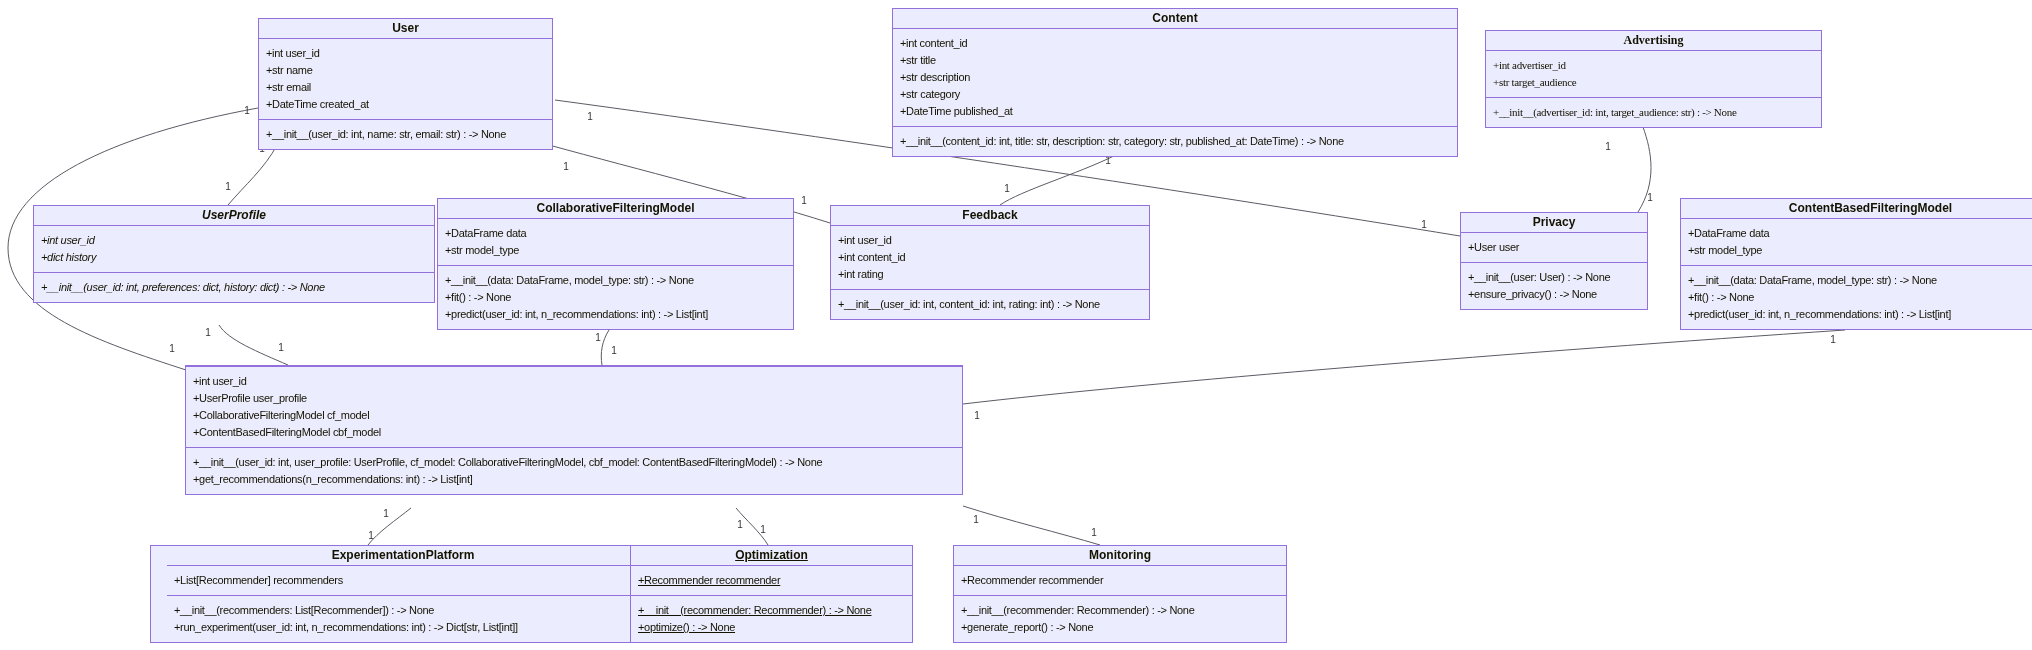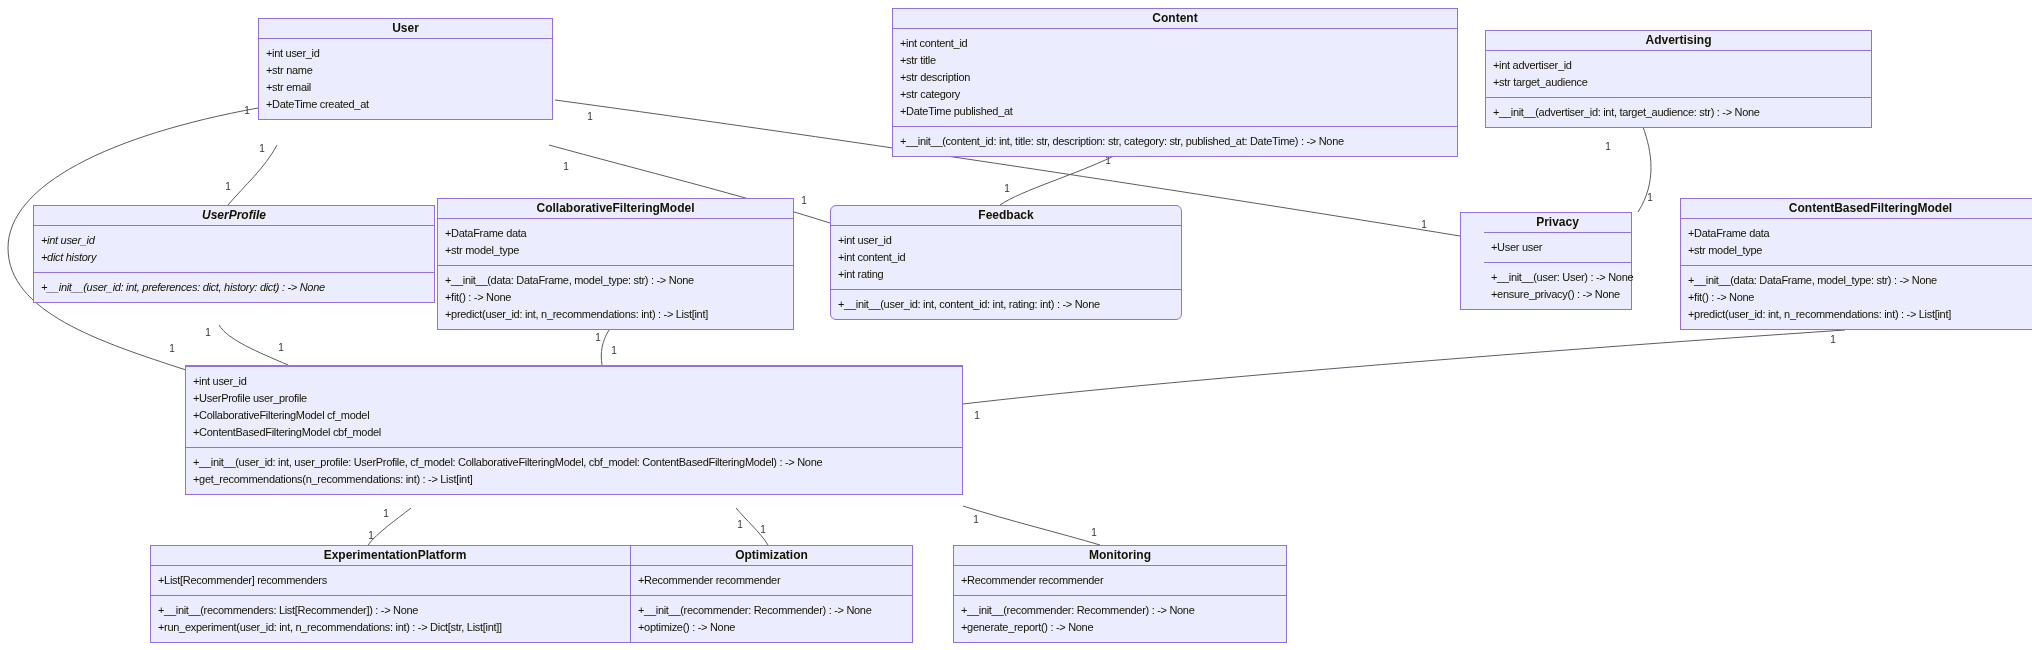--- a/index.html
+++ b/index.html
@@ -20,29 +20,29 @@
   .uml .section{
     border-top:1px solid #9370DB;padding:6px 0;
   }
   .uml .line{
     display:block;font-size:11px;line-height:17px;letter-spacing:-0.3px;
     white-space:nowrap;padding:0 7px;
   }
   
   #box-user{left:258px;top:18px;width:295px;}
   #box-content{left:880px;top:8px;width:566px;margin-left:12px;}
-  #box-advertising{left:1485px;top:30px;width:387px;}
+  #box-advertising{left:1485px;top:30px;width:337px;font-family:Liberation Serif, serif;}
   #box-userprofile{left:33px;top:205px;width:402px;font-style:italic;}
   #box-cfm{left:437px;top:198px;width:357px;}
-  #box-feedback{left:830px;top:205px;width:352px;border-radius:6px;}
-  #box-privacy{left:1460px;top:212px;width:172px;padding-left:23px;}
+  #box-feedback{left:830px;top:205px;width:320px;}
+  #box-privacy{left:1460px;top:212px;width:188px;}
   #box-cbfm{left:1680px;top:198px;width:381px;}
   #box-recommender{left:185px;top:365px;width:778px;}
-  #box-experimentation{left:150px;top:545px;width:490px;}
-  #box-optimization{left:630px;top:545px;width:283px;}
+  #box-experimentation{left:150px;top:545px;width:490px;padding-left:16px;}
+  #box-optimization{left:630px;top:545px;width:283px;text-decoration:underline;}
   #box-monitoring{left:953px;top:545px;width:334px;}
 </style>
 </head>
 <body>
 
 <div id="canvas">
 
   <svg id="edges" width="2032" height="650" viewBox="0 0 2032 650">
     <path d="M 277,145 C 265,168 244,186 228,205"></path>
     <path d="M 258,108 C 110,135 8,185 8,248 C 8,312 100,342 186,370"></path>
@@ -84,20 +84,23 @@
   </svg>
 
   <div class="uml" id="box-user">
     <div class="title">User</div>
     <div class="section">
       <span class="line">+int user_id</span>
       <span class="line">+str name</span>
       <span class="line">+str email</span>
       <span class="line">+DateTime created_at</span>
     </div>
+    <div class="section">
+      <span class="line">+__init__(user_id: int, name: str, email: str) : -&gt; None</span>
+    </div>
   </div>
 
   <div class="uml" id="box-content">
     <div class="title">Content</div>
     <div class="section">
       <span class="line">+int content_id</span>
       <span class="line">+str title</span>
       <span class="line">+str description</span>
       <span class="line">+str category</span>
       <span class="line">+DateTime published_at</span>

